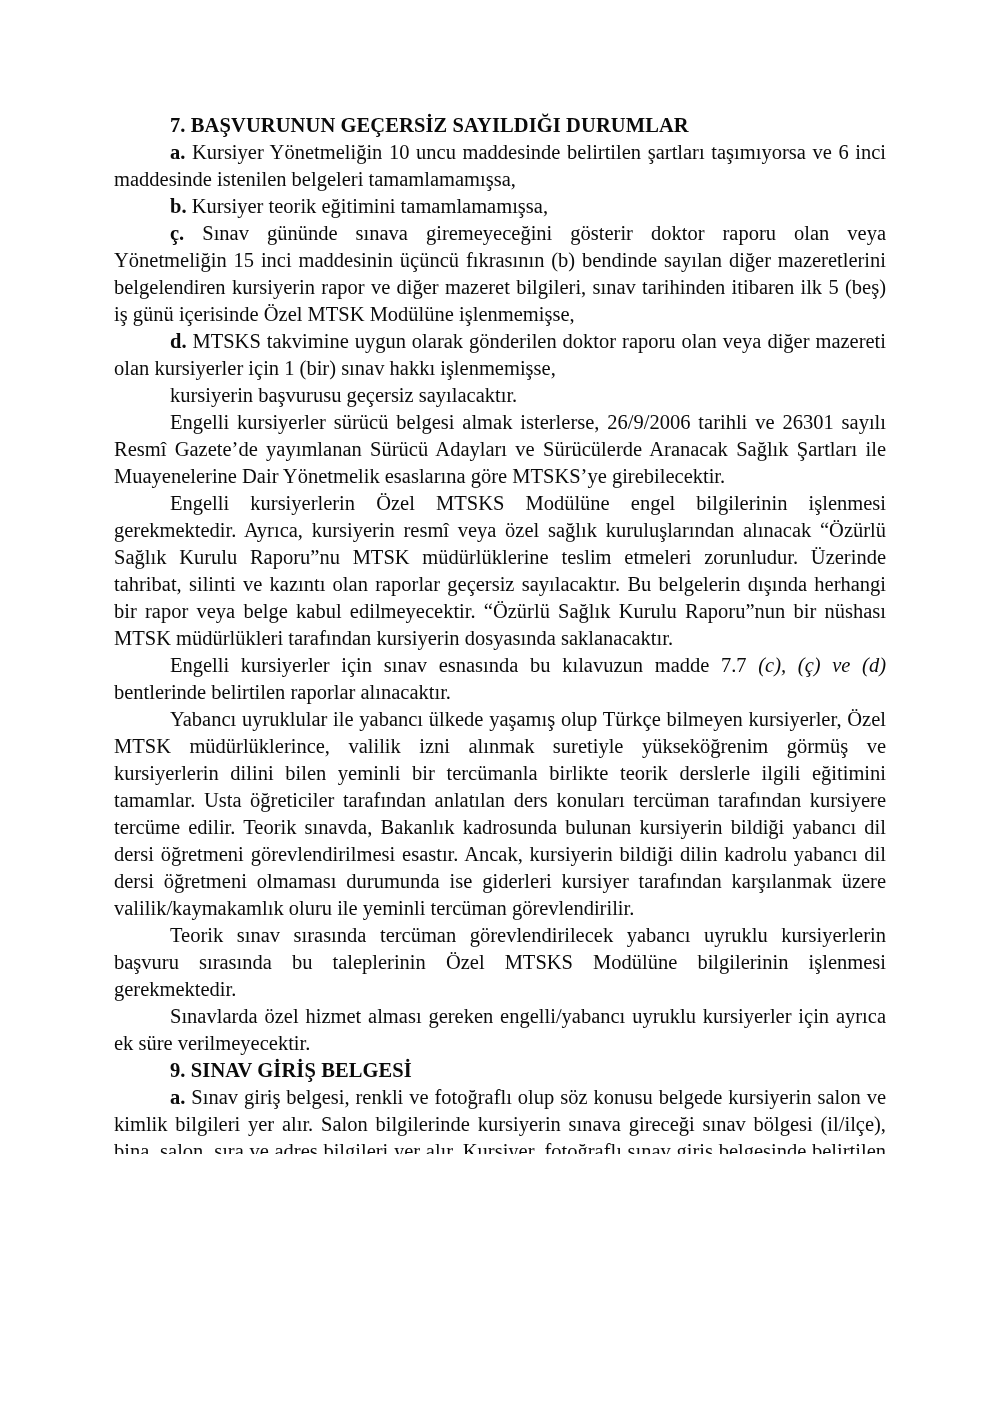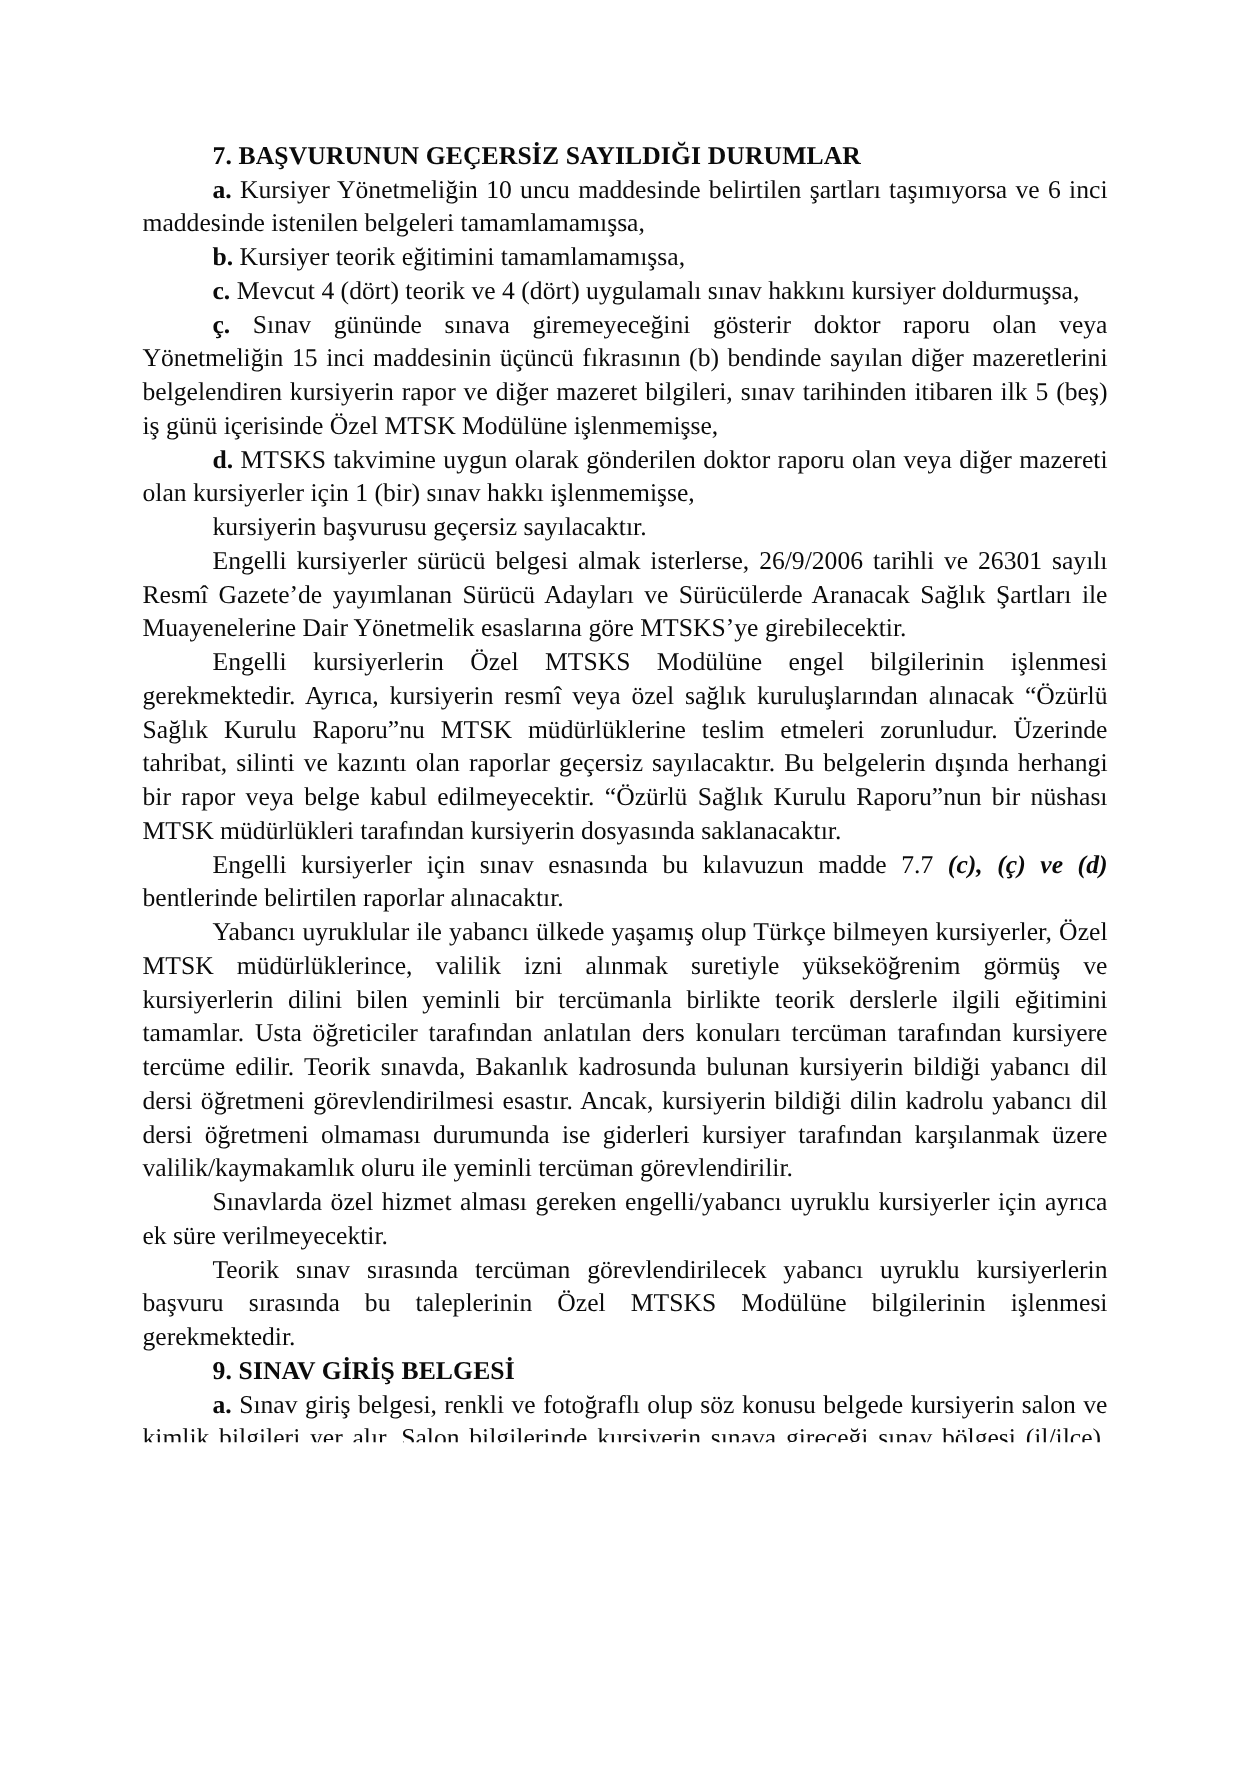--- a/index.html
+++ b/index.html
@@ -47,21 +47,20 @@
     hyphens: none;
   }
   .sp-12 { margin-top: 12px; }
   .sp-14 { margin-top: 14px; }
 
   b.lead {
     font-weight: bold;
   }
   i.ital {
     font-style: italic;
-    font-weight: bold;
   }
 
   .pagenum {
     position: absolute;
     left: 0;
     top: 1316px;
     width: 886px;
     text-align: right;
     font-size: 19px;
     line-height: 24px;
@@ -76,40 +75,39 @@
 <div class="page">
 
   <div class="content">
 
     <h2 class="heading">7. BAŞVURUNUN GEÇERSİZ SAYILDIĞI DURUMLAR</h2>
 
     <p class="para sp-14"><b class="lead">a.</b><span> Kursiyer Yönetmeliğin 10 uncu maddesinde belirtilen şartları taşımıyorsa ve 6 inci maddesinde istenilen belgeleri tamamlamamışsa,</span></p>
 
     <p class="para sp-14"><b class="lead">b.</b><span> Kursiyer teorik eğitimini tamamlamamışsa,</span></p>
 
-    <p class="para sp-14"><b class="lead">c.</b><span> Mevcut 4 (dört) teorik ve 4 (dört) uygulamalı sınav hakkını kursiyer doldurmuşsa,</span></p>
 
     <p class="para sp-14"><b class="lead">ç.</b><span> Sınav gününde sınava giremeyeceğini gösterir doktor raporu olan veya Yönetmeliğin 15 inci maddesinin üçüncü fıkrasının (b) bendinde sayılan diğer mazeretlerini belgelendiren kursiyerin rapor ve diğer mazeret bilgileri, sınav tarihinden itibaren ilk 5 (beş) iş günü içerisinde Özel MTSK Modülüne işlenmemişse,</span></p>
 
     <p class="para sp-14"><b class="lead">d.</b><span> MTSKS takvimine uygun olarak gönderilen doktor raporu olan veya diğer mazereti olan kursiyerler için 1 (bir) sınav hakkı işlenmemişse,</span></p>
 
     <p class="para sp-14"><span>kursiyerin başvurusu geçersiz sayılacaktır.</span></p>
 
 
     <p class="para sp-12"><span>Engelli kursiyerler sürücü belgesi almak isterlerse, 26/9/2006 tarihli ve 26301 sayılı Resmî Gazete’de yayımlanan Sürücü Adayları ve Sürücülerde Aranacak Sağlık Şartları ile Muayenelerine Dair Yönetmelik esaslarına göre MTSKS’ye girebilecektir.</span></p>
 
     <p class="para sp-14"><span>Engelli kursiyerlerin Özel MTSKS Modülüne engel bilgilerinin işlenmesi gerekmektedir. Ayrıca, kursiyerin resmî veya özel sağlık kuruluşlarından alınacak “Özürlü Sağlık Kurulu Raporu”nu MTSK müdürlüklerine teslim etmeleri zorunludur. Üzerinde tahribat, silinti ve kazıntı olan raporlar geçersiz sayılacaktır. Bu belgelerin dışında herhangi bir rapor veya belge kabul edilmeyecektir. “Özürlü Sağlık Kurulu Raporu”nun bir nüshası MTSK müdürlükleri tarafından kursiyerin dosyasında saklanacaktır.</span></p>
 
     <p class="para sp-14"><span>Engelli kursiyerler için sınav esnasında bu kılavuzun madde 7.7 </span><i class="ital">(c), (ç) ve (d)</i><span> bentlerinde belirtilen raporlar alınacaktır.</span></p>
 
     <p class="para sp-14"><span>Yabancı uyruklular ile yabancı ülkede yaşamış olup Türkçe bilmeyen kursiyerler, Özel MTSK müdürlüklerince, valilik izni alınmak suretiyle yükseköğrenim görmüş ve kursiyerlerin dilini bilen yeminli bir tercümanla birlikte teorik derslerle ilgili eğitimini tamamlar. Usta öğreticiler tarafından anlatılan ders konuları tercüman tarafından kursiyere tercüme edilir. Teorik sınavda, Bakanlık kadrosunda bulunan kursiyerin bildiği yabancı dil dersi öğretmeni görevlendirilmesi esastır. Ancak, kursiyerin bildiği dilin kadrolu yabancı dil dersi öğretmeni olmaması durumunda ise giderleri kursiyer tarafından karşılanmak üzere valilik/kaymakamlık oluru ile yeminli tercüman görevlendirilir.</span></p>
 
+    <p class="para sp-14"><span>Teorik sınav sırasında tercüman görevlendirilecek yabancı uyruklu kursiyerlerin başvuru sırasında bu taleplerinin Özel MTSKS Modülüne bilgilerinin işlenmesi gerekmektedir.</span></p>
+
     <p class="para sp-14"><span>Sınavlarda özel hizmet alması gereken engelli/yabancı uyruklu kursiyerler için ayrıca ek süre verilmeyecektir.</span></p>
-
-    <p class="para sp-14"><span>Teorik sınav sırasında tercüman görevlendirilecek yabancı uyruklu kursiyerlerin başvuru sırasında bu taleplerinin Özel MTSKS Modülüne bilgilerinin işlenmesi gerekmektedir.</span></p>
 
     <h2 class="heading sp-12">9. SINAV GİRİŞ BELGESİ</h2>
 
     <p class="para sp-12"><b class="lead">a.</b><span> Sınav giriş belgesi, renkli ve fotoğraflı olup söz konusu belgede kursiyerin salon ve kimlik bilgileri yer alır. Salon bilgilerinde kursiyerin sınava gireceği sınav bölgesi (il/ilçe), bina, salon, sıra ve adres bilgileri yer alır. Kursiyer, fotoğraflı sınav giriş belgesinde belirtilen sınav bölgesinde, binada, salonda ve sırada sınava girecektir. Ancak, olağanüstü durumlarda (doğal afet, yangın ve benzeri) Bölge Sınav Yürütme Komisyonunun teklifi ve ÖDSGM’ nin uygun görüşü ile kursiyerin sınav yeri değiştirilebilir.</span></p>
 
   </div>
 
   <div class="pagenum">12</div>
 
 </div>

